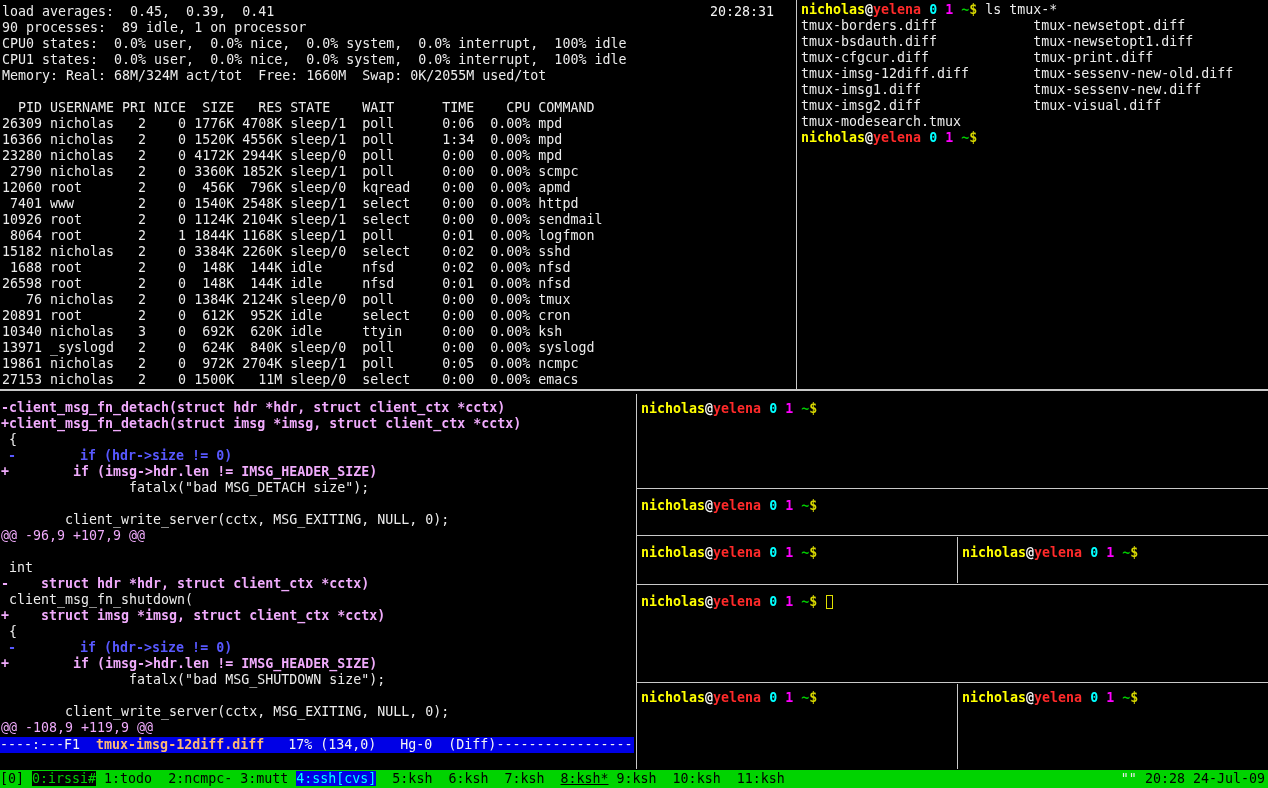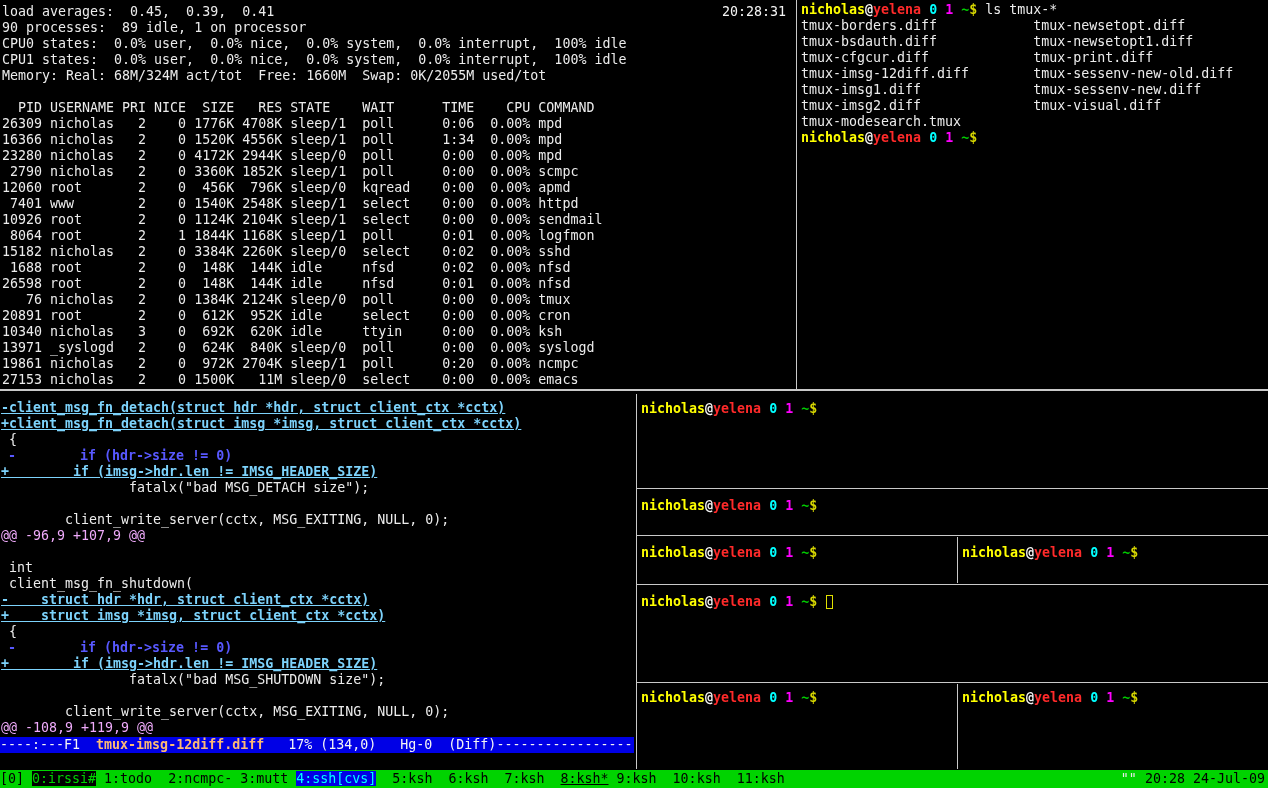--- a/index.html
+++ b/index.html
@@ -13,21 +13,21 @@
   .pane { position:absolute; overflow:hidden; background:#000; }
   pre, .line, .prompt-line { font-family:inherit; white-space:pre; }
   .line { min-height:16px; }
   .line:empty { height:16px; }
 
   
   .vline, .hline { position:absolute; background:#c9c9c9; }
 
   
   #pane-top { left:0; top:0; width:796px; height:388px; padding:4px 0 0 2px; }
-  #pane-top .clock { position:absolute; top:4px; right:10px; color:#f4f4f4; }
+  #pane-top .clock { position:absolute; top:4px; right:22px; color:#f4f4f4; }
   #top-header { margin-top:16px; }
 
   
   .prompt-line { font-weight:bold; }
   .p-user { color:#ffff00;margin-top:14px; }
   .p-at { color:#f4f4f4; }
   .p-host { color:#ff2a2a; }
   .p-cyan { color:#00ffff; }
   .p-magenta { color:#ff00ff; }
   .p-tilde { color:#00cc00; }
@@ -36,21 +36,21 @@
   .cursor-hollow {
     display:inline-block; width:7px; height:14px;
     border:1px solid #e0e000; vertical-align:text-bottom; margin-left:1px;
   }
 
   
   #pane-shell-tr { left:800px; top:0; width:468px; height:388px; padding:2px 0 0 1px; }
 
   
   #pane-emacs { left:0; top:394px; width:634px; height:375px; padding:6px 0 0 1px; }
-  .c-yellow { color:#7dd3fc; font-weight:bold;text-decoration:underline; }
+  .c-yellow { color:#f0abfc; font-weight:bold; }
   .c-blue   { color:#5858ff; font-weight:bold;padding-left:7px; }
   .c-green  { color:#f0abfc; font-weight:normal; }
   .c-white  { color:#ececec; }
   .modeline {
     position:absolute; left:0; bottom:16px; width:634px; height:16px;
     background:#0000e6; color:#f4f4f4; white-space:pre; overflow:hidden;
   }
   .mlfile { font-weight:bold; color:#fdba74; }
 
   
@@ -99,21 +99,21 @@
         <div class="line"> 7401 www        2    0 1540K 2548K sleep/1  select    0:00  0.00% httpd</div>
         <div class="line">10926 root       2    0 1124K 2104K sleep/1  select    0:00  0.00% sendmail</div>
         <div class="line"> 8064 root       2    1 1844K 1168K sleep/1  poll      0:01  0.00% logfmon</div>
         <div class="line">15182 nicholas   2    0 3384K 2260K sleep/0  select    0:02  0.00% sshd</div>
         <div class="line"> 1688 root       2    0  148K  144K idle     nfsd      0:02  0.00% nfsd</div>
         <div class="line">26598 root       2    0  148K  144K idle     nfsd      0:01  0.00% nfsd</div>
         <div class="line">   76 nicholas   2    0 1384K 2124K sleep/0  poll      0:00  0.00% tmux</div>
         <div class="line">20891 root       2    0  612K  952K idle     select    0:00  0.00% cron</div>
         <div class="line">10340 nicholas   3    0  692K  620K idle     ttyin     0:00  0.00% ksh</div>
         <div class="line">13971 _syslogd   2    0  624K  840K sleep/0  poll      0:00  0.00% syslogd</div>
-        <div class="line">19861 nicholas   2    0  972K 2704K sleep/1  poll      0:20  0.00% ncmpc</div>
+        <div class="line">19861 nicholas   2    0  972K 2704K sleep/1  poll      0:05  0.00% ncmpc</div>
         <div class="line">27153 nicholas   2    0 1500K   11M sleep/0  select    0:00  0.00% emacs</div>
       </div>
   </div>
 
   <div class="vline" style="left:796px; top:0; width:1px; height:389px;"></div>
 
   <div class="pane" id="pane-shell-tr">
     <div class="line prompt-line"><span><span class="p-user">nicholas</span><span class="p-at">@</span><span class="p-host">yelena</span> <span class="p-cyan">0</span> <span class="p-magenta">1</span> <span class="p-tilde">~</span><span class="p-dollar">$</span> <span class="p-cmd">ls tmux-*</span></span></div>
     <div>
         <div class="line">tmux-borders.diff            tmux-newsetopt.diff</div>
@@ -135,22 +135,22 @@
         <div class="line c-yellow">+client_msg_fn_detach(struct imsg *imsg, struct client_ctx *cctx)</div>
         <div class="line c-white"> {</div>
         <div class="line c-blue">-        if (hdr-&gt;size != 0)</div>
         <div class="line c-yellow">+        if (imsg-&gt;hdr.len != IMSG_HEADER_SIZE)</div>
         <div class="line c-white">                fatalx("bad MSG_DETACH size");</div>
         <div class="line c-white"></div>
         <div class="line c-white">        client_write_server(cctx, MSG_EXITING, NULL, 0);</div>
         <div class="line c-green">@@ -96,9 +107,9 @@</div>
         <div class="line c-white"></div>
         <div class="line c-white"> int</div>
+        <div class="line c-yellow">-    struct hdr *hdr, struct client_ctx *cctx)</div>
         <div class="line c-white"> client_msg_fn_shutdown(</div>
-        <div class="line c-yellow">-    struct hdr *hdr, struct client_ctx *cctx)</div>
         <div class="line c-yellow">+    struct imsg *imsg, struct client_ctx *cctx)</div>
         <div class="line c-white"> {</div>
         <div class="line c-blue">-        if (hdr-&gt;size != 0)</div>
         <div class="line c-yellow">+        if (imsg-&gt;hdr.len != IMSG_HEADER_SIZE)</div>
         <div class="line c-white">                fatalx("bad MSG_SHUTDOWN size");</div>
         <div class="line c-white"></div>
         <div class="line c-white">        client_write_server(cctx, MSG_EXITING, NULL, 0);</div>
         <div class="line c-green">@@ -108,9 +119,9 @@</div>
       </div>
     <div class="modeline"><span>----:---F1  </span><span class="mlfile">tmux-imsg-12diff.diff</span><span>   17% (134,0)   Hg-0  (Diff)</span><span>--------------------------------</span></div>

